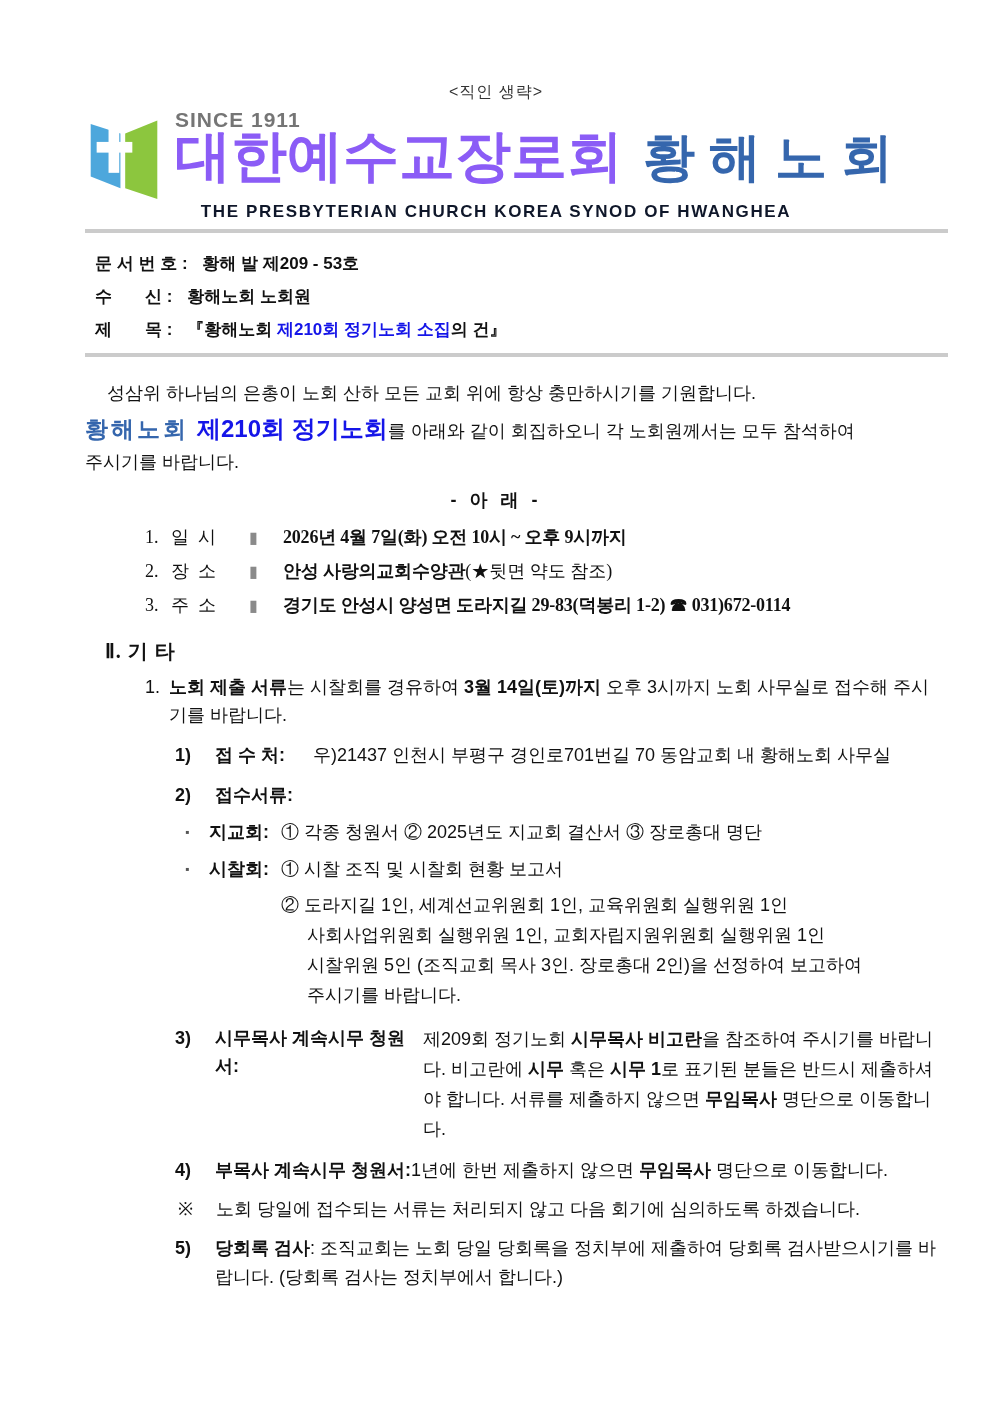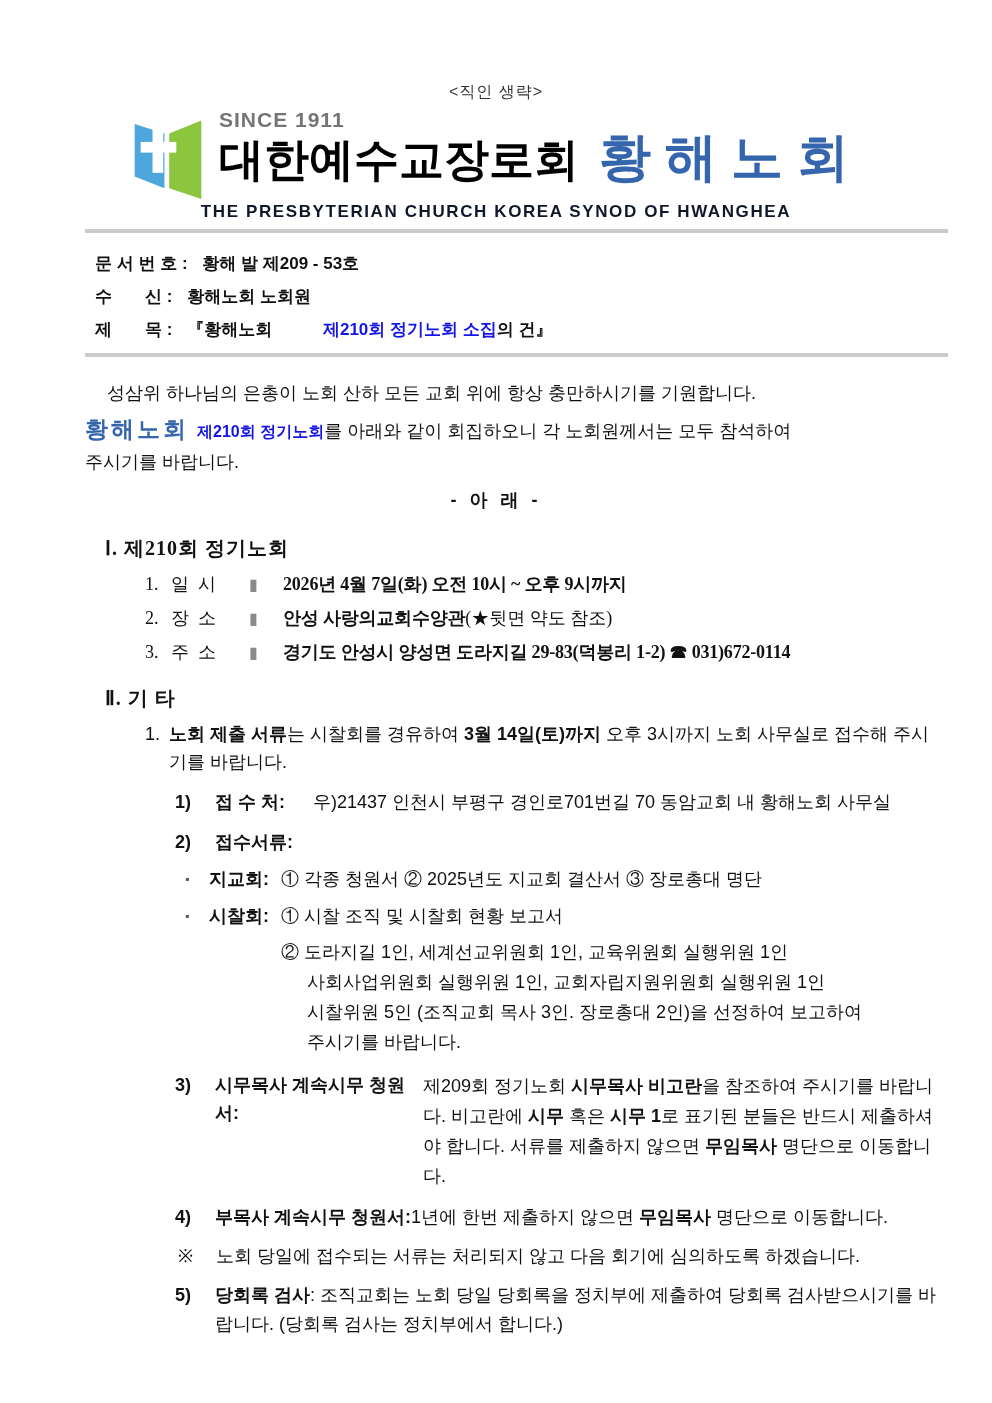--- a/index.html
+++ b/index.html
@@ -12,40 +12,40 @@
   
   .seal-note { padding-top:82px; text-align:center; font-size:16px; color:#333; letter-spacing:1px; }
 
   
   .masthead { margin-top:6px; text-align:center; }
   .logo-row { display:flex; justify-content:center; align-items:flex-start; gap:12px; }
   .logo-icon-lg { width:78px; height:88px; margin-top:2px; }
   .logo-text { text-align:left; }
   .since-lg { font-size:21px; font-weight:bold; color:#757575; letter-spacing:1px; line-height:22px; }
   .org-line { display:flex; align-items:baseline; }
-  .org-lg { font-size:45px; font-weight:bold; color:#000000; letter-spacing:0px; line-height:52px; }
+  .org-lg { font-size:56px; font-weight:bold; color:#8b5cf6; letter-spacing:0px; line-height:52px;font-family:Liberation Mono, monospace; }
   .cal { font-family:"DejaVu Serif", serif; font-weight:bold; color:#3566ad; }
   .cal-lg { font-size:52px; letter-spacing:14px; margin-left:20px; line-height:52px; }
   .english-line { margin-top:3px; font-size:17px; font-weight:bold; color:#0f172a; letter-spacing:1.6px; }
   .address-line { margin-top:5px; font-size:16px; font-weight:bold; color:#0d0d0d; }
   .divider { height:4px; background:#cbcbcb; margin:7px 44px 0 85px; }
 
   
   .doc-info { margin:14px 0 0 95px; font-size:17px; font-weight:bold; }
   .doc-row { line-height:33px; }
   .doc-label { white-space:pre; }
   .doc-value { margin-left:10px; }
-  .blue { color:#1515e8;margin-left:46px; }
+  .blue { color:#1515e8; }
 
   
   .body-block { font-size:18px; line-height:29px; }
   .greeting { margin:22px 85px 0; text-indent:22px; }
   .call-line { margin:6px 85px 0; }
   .call-cal { font-size:23px; letter-spacing:3px; }
-  .call-blue { font-weight:bold; font-size:16px; margin-left:8px; }
+  .call-blue { font-weight:bold; font-size:24px; margin-left:8px; }
   .call-cont { margin:2px 85px 0; }
   .below-marker { text-align:center; font-weight:bold; letter-spacing:4px; margin-top:9px; }
 
   
   .sec-heading { font-family:"Liberation Serif", serif; font-size:20px; font-weight:bold; margin:20px 0 0 105px; letter-spacing:1px; }
   .s1-item { display:flex; align-items:baseline; font-family:"Liberation Serif", serif; font-size:18px; margin:10px 0 0 145px; }
   .s1-no { width:26px; }
   .s1-label { width:78px; white-space:pre; }
   .s1-bar { width:34px; color:#8a8a8a; font-size:16px; }
   .s1-value { font-weight:bold; letter-spacing:-0.2px; }
@@ -122,21 +122,20 @@
   <div class="divider"></div>
 
   <div class="body-block">
     <p class="greeting">성삼위 하나님의 은총이 노회 산하 모든 교회 위에 항상 충만하시기를 기원합니다.</p>
     <p class="call-line"><span class="cal call-cal">황해노회</span><span class="blue call-blue">제210회 정기노회</span><span>를 아래와 같이 회집하오니 각 노회원께서는 모두 참석하여</span></p>
     <p class="call-cont">주시기를 바랍니다.</p>
     <p class="below-marker">- 아 래 -</p>
   </div>
 
   <div class="sec1">
-    <div class="sec-heading">Ⅰ. 제210회 정기노회</div>
     <div class="s1-item">
       <span class="s1-no">1.</span>
       <span class="s1-label">일  시</span>
       <span class="s1-bar">▮</span>
       <span class="s1-value">2026년 4월 7일(화) 오전 10시 ~ 오후 9시까지</span>
     </div>
     <div class="s1-item">
       <span class="s1-no">2.</span>
       <span class="s1-label">장  소</span>
       <span class="s1-bar">▮</span>

